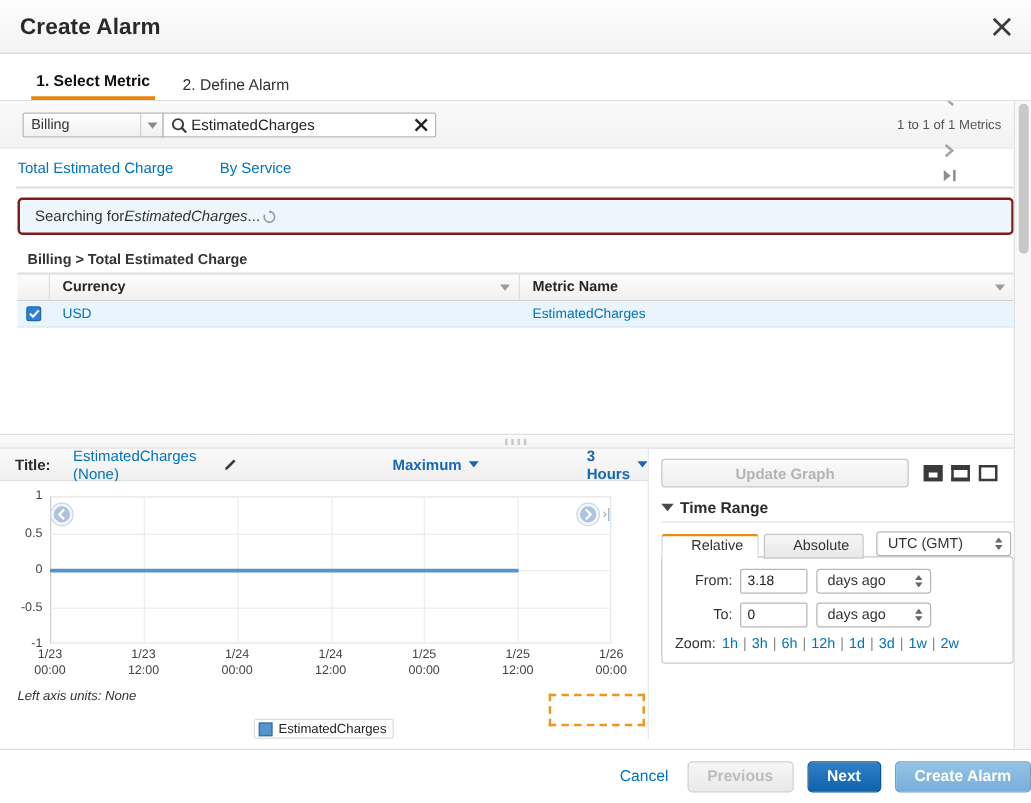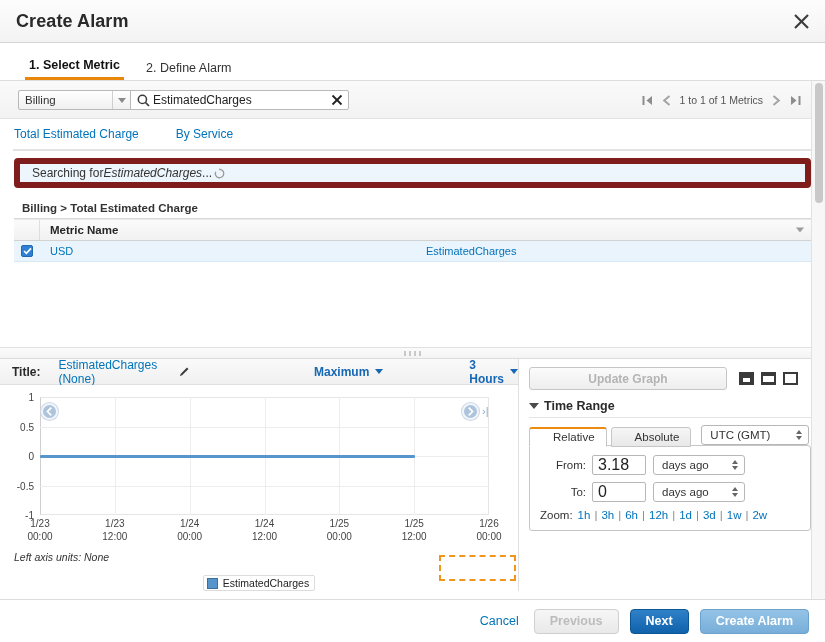--- a/index.html
+++ b/index.html
@@ -127,21 +127,21 @@
     font-family: "Liberation Sans", sans-serif;
     padding: 0;
   }
   .clear-x {
     width: 22px; display: flex; align-items: center; justify-content: center;
     cursor: pointer; color: #222; font-size: 15px;
   }
   .pager {
     margin-left: auto; margin-right: 24px;
     display: flex; align-items: center; gap: 9px;
-    font-size: 10.5px; color: #555;
+    font-size: 10.5px; color: #555; flex-direction: column;
   }
   .pg-ic { color: #9a9a9a; cursor: pointer; display: flex; align-items: center; }
   .pg-ic.solid { color: #8d8d8d; }
 
   
   .subnav {
     height: 30px; display: flex; align-items: center;
     padding-left: 14px; gap: 37px;
     background: #fff;
   }
@@ -151,21 +151,21 @@
   .subnav-rule {
     margin: 0 14px 0 13px;
     border-bottom: 2px solid #e2e2e2;
   }
 
   
   .searching-banner {
     margin: 7px 14px 0 14px;
     height: 30px;
     background: #eef6fd;
-    border: 6px solid #7f1d1d;
+    border: 2px solid #7f1d1d;
     border-radius: 4px;
     display: flex; align-items: center;
     padding-left: 12px;
     font-size: 12px; color: #333;
   }
   .searching-banner em { font-style: italic; }
   .spin {
     margin-left: 2px; display: inline-flex; align-items: center;
   }
 
@@ -413,21 +413,21 @@
     border: 1px solid #c6c6c6; border-radius: 0 3px 3px 3px;
     background: #fff;
     padding: 9px 10px 9px 10px;
     margin-top: -1px;
   }
   .tr-line { display: flex; align-items: center; margin-bottom: 7px; }
   .tr-lbl { width: 46px; text-align: right; font-size: 11.5px; color: #333; margin-right: 6px; }
   .tr-num {
     width: 54px; height: 20px;
     border: 1px solid #b7b7b7; border-radius: 2px;
-    font-size: 16px; color: #222; padding: 0 5px;
+    font-size: 11px; color: #222; padding: 0 5px;
     font-family: "Liberation Sans", sans-serif;
     outline: none; background: #fff;
   }
   .tr-unit {
     margin-left: 7px; width: 92px; height: 20px;
     border: 1px solid #b7b7b7; border-radius: 3px; background: #fff;
     font-size: 11.5px; color: #333;
     display: flex; align-items: center; padding-left: 8px;
     position: relative; cursor: pointer;
   }
@@ -437,21 +437,21 @@
   }
   .zoom-line .zlabel { margin-right: 5px; }
   .zoom-line a { color: #0073bb; text-decoration: none; cursor: pointer; }
   .zsep { color: #888; margin: 0 4px; }
 
   
   .footer {
     height: 42px; flex: 0 0 auto;
     background: #fff;
     display: flex; align-items: center; justify-content: flex-end;
-    padding-right: 16px; gap: 11px;
+    gap: 11px;
   }
   .lnk-cancel {
     font-size: 12.5px; color: #0073bb; cursor: pointer; text-decoration: none;
     margin-right: 4px;
   }
   .btn {
     height: 25px; border-radius: 4px;
     font-size: 12.5px; font-weight: bold;
     display: flex; align-items: center; justify-content: center;
     padding: 0 15px; cursor: pointer;
@@ -557,20 +557,24 @@
           <path d="M6 0.2 L6 2.8 L8.2 1.5 Z" fill="#9a9a9a"></path>
         </svg>
       </span>
     </div>
 
     <div class="group-header">Billing &gt; Total Estimated Charge</div>
 
     <div class="tbl">
       <div class="tbl-head">
         <div class="th th-check"></div>
+        <div class="th th-currency">
+          <span>Currency</span>
+          <i class="sort-caret"></i>
+        </div>
         <div class="th th-metric">
           <span>Metric Name</span>
           <i class="sort-caret"></i>
         </div>
       </div>
       <div class="tbl-row">
         <div class="td td-check">
           <span class="chk">
             <svg width="9" height="8" viewBox="0 0 9 8" aria-hidden="true">
               <path d="M1 4 L3.4 6.3 L8 1.3" fill="none" stroke="#fff" stroke-width="1.7"></path>

